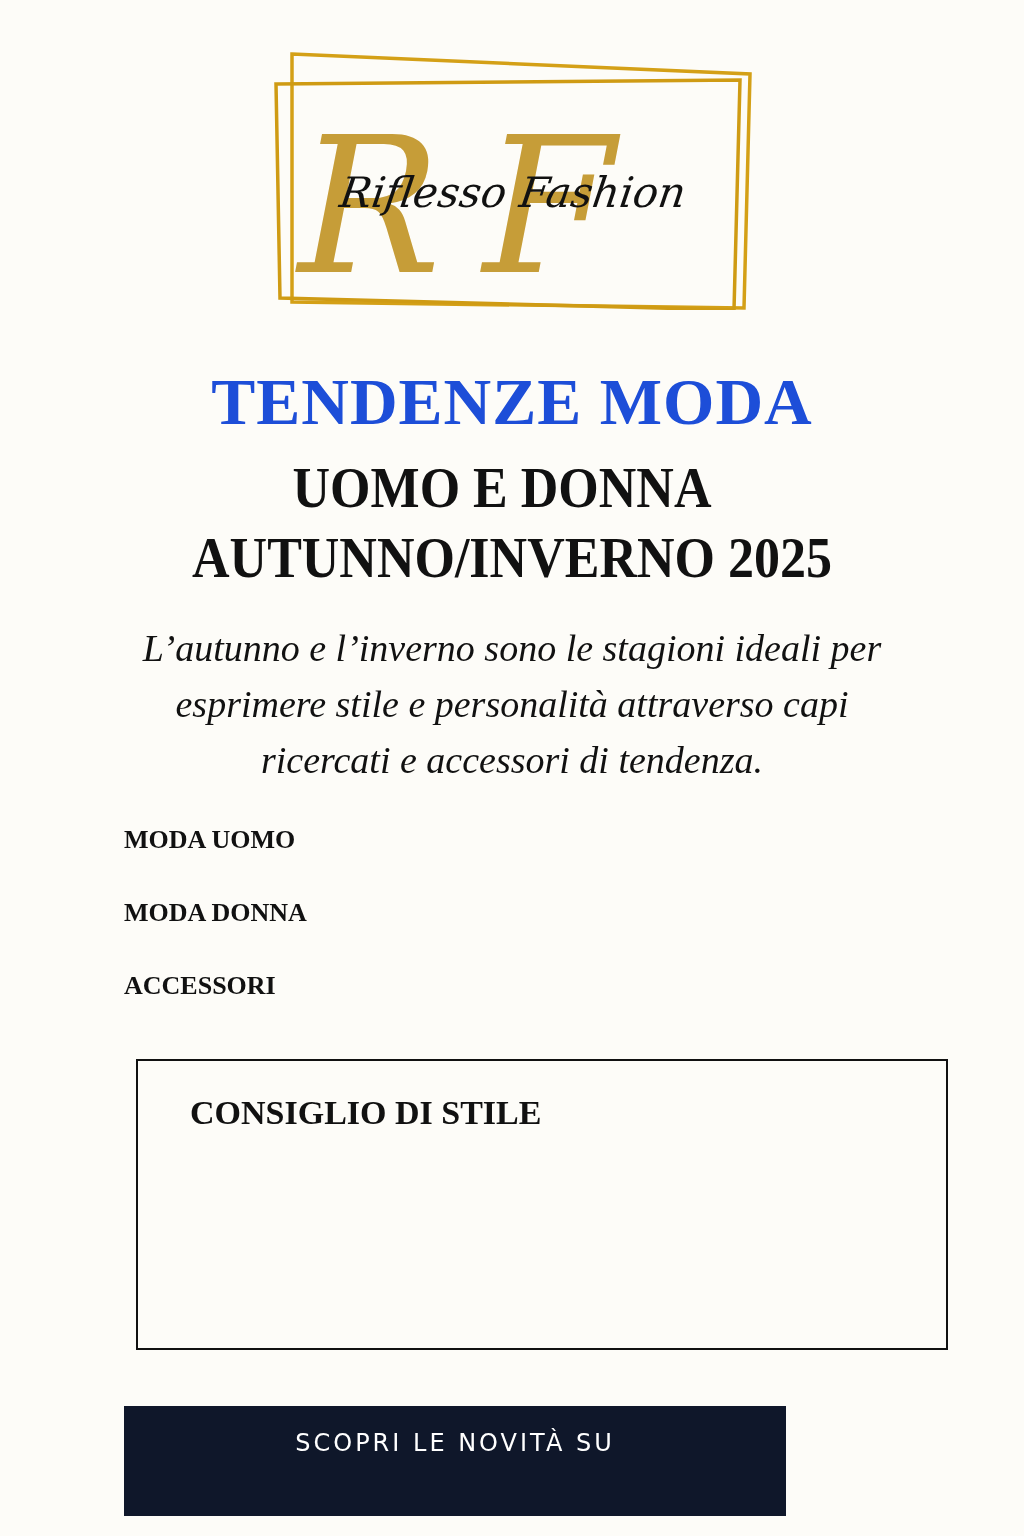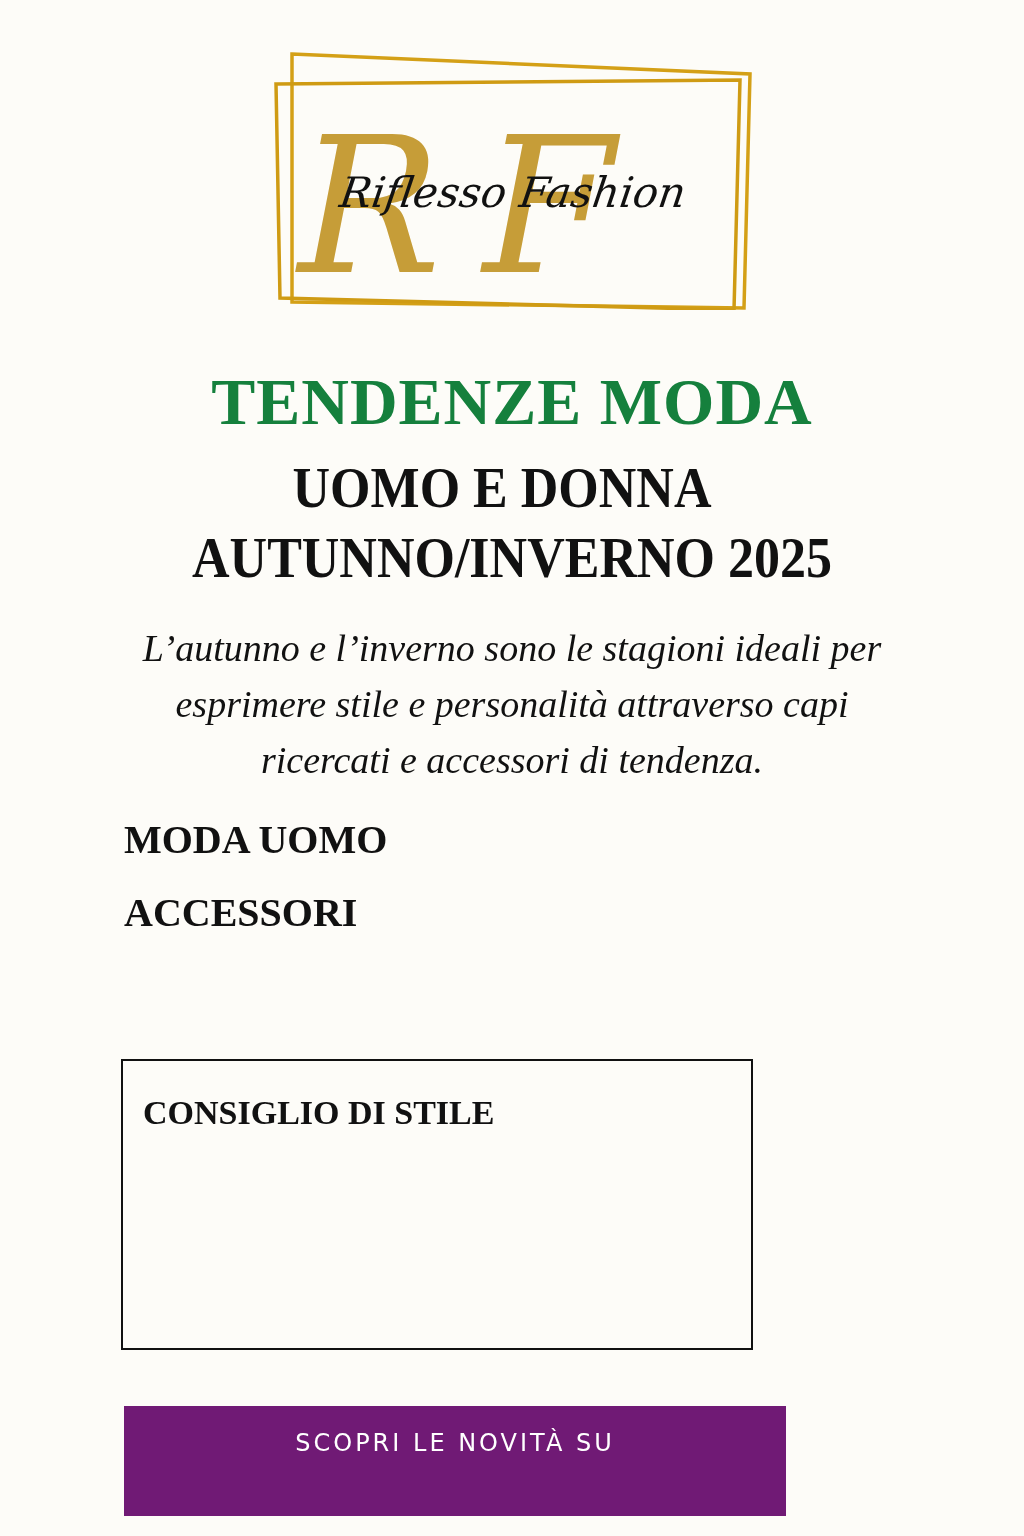--- a/index.html
+++ b/index.html
@@ -37,21 +37,21 @@
       transform: skewX(-8deg);
     }
     .title-gold {
       position: absolute;
       left: 0;
       top: 364px;
       width: 1024px;
       text-align: center;
       font-size: 66px;
       font-weight: bold;
-      color: #15803d;
+      color: #1d4ed8;
       letter-spacing: 1px;
     }
     .title-black {
       position: absolute;
       left: 0;
       width: 1024px;
       text-align: center;
       font-size: 52px;
       font-weight: bold;
       color: #111;
@@ -69,54 +69,54 @@
       font-size: 38px;
       line-height: 56px;
       color: #111;
     }
     .sections {
       position: absolute;
       left: 124px;
       top: 814px;
     }
     .section-item {
-      font-size: 40px;
+      font-size: 26px;
       font-weight: bold;
       height: 73px;
       line-height: 52px;
       color: #111;
       cursor: pointer;
     }
     .tip-box {
       position: absolute;
-      left: 121px;
+      left: 136px;
       top: 1059px;
-      width: 632px;
+      width: 812px;
       height: 291px;
       border: 2px solid #111;
       box-sizing: border-box;
-      padding: 30px 20px;
+      padding: 30px 52px;
     }
     .tip-title {
       font-size: 34px;
       font-weight: bold;
       margin-bottom: 10px;
       line-height: 44px;
     }
     .tip-body {
       font-size: 28px;
       line-height: 46px;
     }
     .cta {
       position: absolute;
       left: 124px;
       top: 1406px;
       width: 662px;
       height: 110px;
-      background: #701a75;
+      background: #0f172a;
       color: #ffffff;
       text-align: center;
       font-family: "DejaVu Sans", "Liberation Sans", sans-serif;
       box-sizing: border-box;
       padding-top: 20px;
       cursor: pointer;
     }
     .cta-line1 {
       font-size: 24px;
       letter-spacing: 3px;
@@ -147,20 +147,21 @@
 </div>
 
 <div class="title-gold">TENDENZE MODA</div>
 <div class="title-black title-line1">UOMO E DONNA</div>
 <div class="title-black title-line2">AUTUNNO/INVERNO 2025</div>
 
 <div class="intro">L’autunno e l’inverno sono le stagioni ideali per esprimere stile e personalità attraverso capi ricercati e accessori di tendenza.</div>
 
 <div class="sections">
   <div class="section-item">MODA UOMO</div>
+  <div class="section-item">MODA DONNA</div>
   <div class="section-item">ACCESSORI</div>
 </div>
 
 <div class="tip-box">
   <div class="tip-title">CONSIGLIO DI STILE</div>
 </div>
 
 <div class="cta">
   <div class="cta-line1">SCOPRI LE NOVITÀ SU</div>
 </div>

